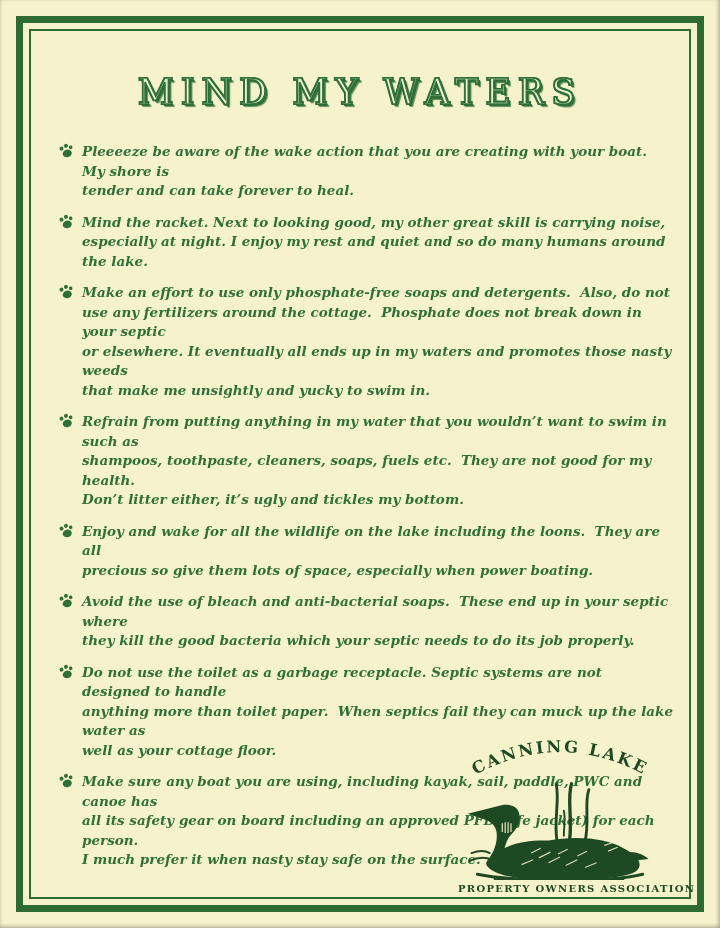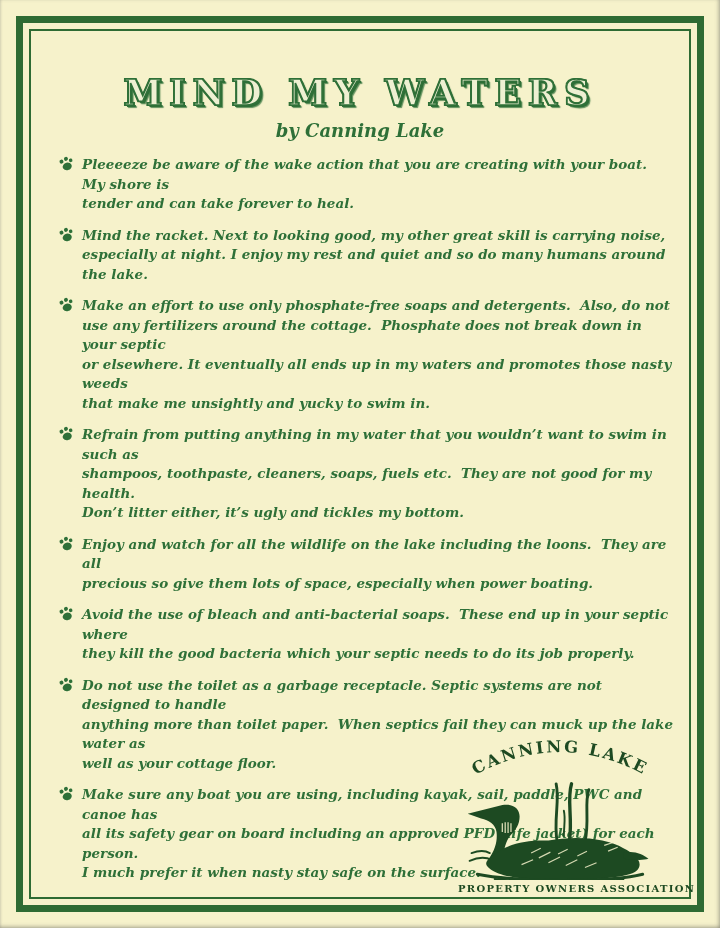--- a/index.html
+++ b/index.html
@@ -34,39 +34,39 @@
     pointer-events:none;
   }
   .content{
     position:absolute; inset:31px;
     color:var(--text-green);
   }
   h1.title{
     margin:41px 0 0 0;
     text-align:center;
     font-size:35px;
-    font-weight:bold;
+    font-weight:normal;
     letter-spacing:7px;
     color:#eef0d2;
     -webkit-text-stroke:1.6px #2f7038;
     text-shadow:
       -1px -1px 0 #2f7038, 1px -1px 0 #2f7038,
       -1px 1px 0 #2f7038, 1px 1px 0 #2f7038,
       2px 2px 0 #2f7038, 3px 3px 1px rgba(47,112,56,.75);
   }
   .subtitle{
     margin-top:7px;
     text-align:center;
     font-size:18px;
     font-style:italic;
     font-weight:bold;
   }
   ul.bullets{
     list-style:none;
-    margin:14px 0 0 0;
+    margin:30px 0 0 0;
     padding:0 16px 0 27px;
   }
   ul.bullets li{
     display:flex;
     align-items:flex-start;
     gap:8px;
     margin-bottom:12px;
   }
   .paw{
     flex:0 0 16px;
@@ -101,21 +101,20 @@
 </style>
 </head>
 <body>
 
 <div class="page">
   <div class="border-thick"></div>
   <div class="border-thin"></div>
 
   <div class="content">
     <h1 class="title">MIND MY WATERS</h1>
-    <div class="subtitle">by Canning Lake</div>
 
     <ul class="bullets">
       <li>
         <span class="paw">
             <svg width="16" height="16" viewBox="0 0 16 16">
               <g fill="#2e7038">
                 <circle cx="4.2" cy="4.6" r="2"></circle>
                 <circle cx="9.2" cy="3.0" r="2"></circle>
                 <circle cx="13.4" cy="5.6" r="1.8"></circle>
                 <ellipse cx="8.6" cy="10.6" rx="4.6" ry="3.7"></ellipse>
@@ -174,21 +173,21 @@
         <span class="paw">
             <svg width="16" height="16" viewBox="0 0 16 16">
               <g fill="#2e7038">
                 <circle cx="4.2" cy="4.6" r="2"></circle>
                 <circle cx="9.2" cy="3.0" r="2"></circle>
                 <circle cx="13.4" cy="5.6" r="1.8"></circle>
                 <ellipse cx="8.6" cy="10.6" rx="4.6" ry="3.7"></ellipse>
               </g>
             </svg>
           </span>
-        <span class="btext">Enjoy and watch for all the wildlife on the lake including the loons.  They are all
+        <span class="btext">Enjoy and wake for all the wildlife on the lake including the loons.  They are all
 precious so give them lots of space, especially when power boating.</span>
       </li>
       <li>
         <span class="paw">
             <svg width="16" height="16" viewBox="0 0 16 16">
               <g fill="#2e7038">
                 <circle cx="4.2" cy="4.6" r="2"></circle>
                 <circle cx="9.2" cy="3.0" r="2"></circle>
                 <circle cx="13.4" cy="5.6" r="1.8"></circle>
                 <ellipse cx="8.6" cy="10.6" rx="4.6" ry="3.7"></ellipse>

